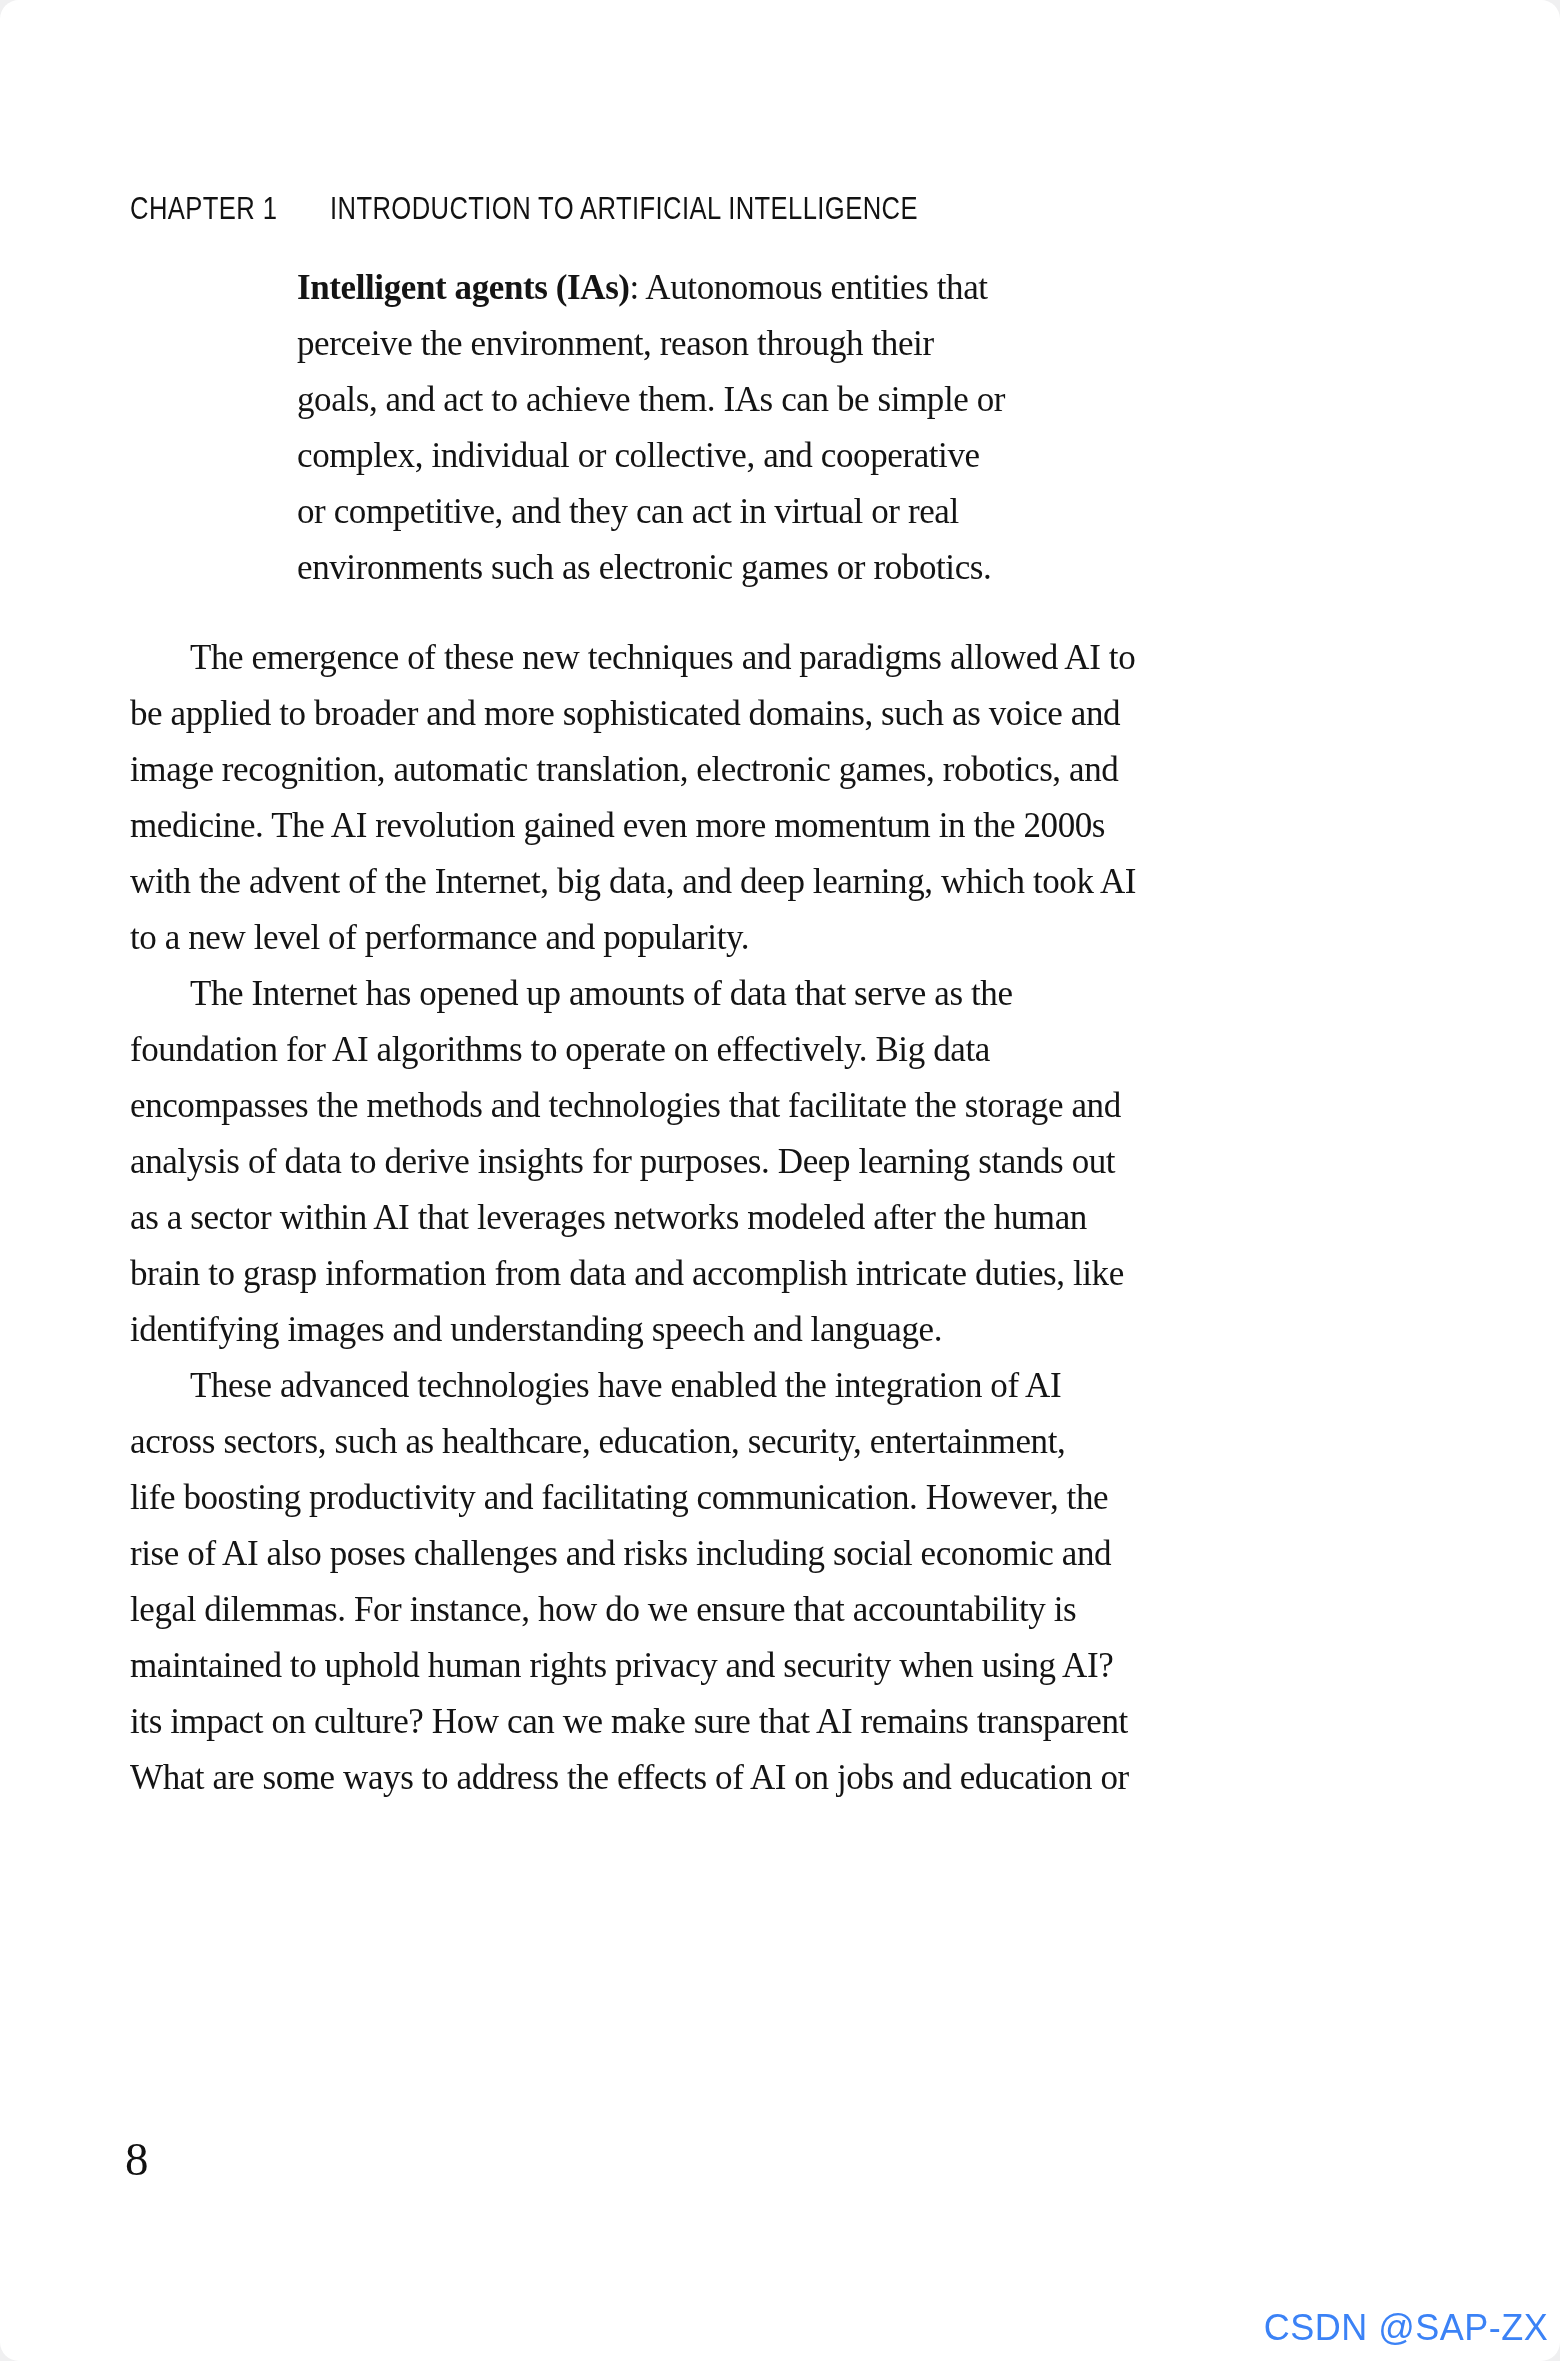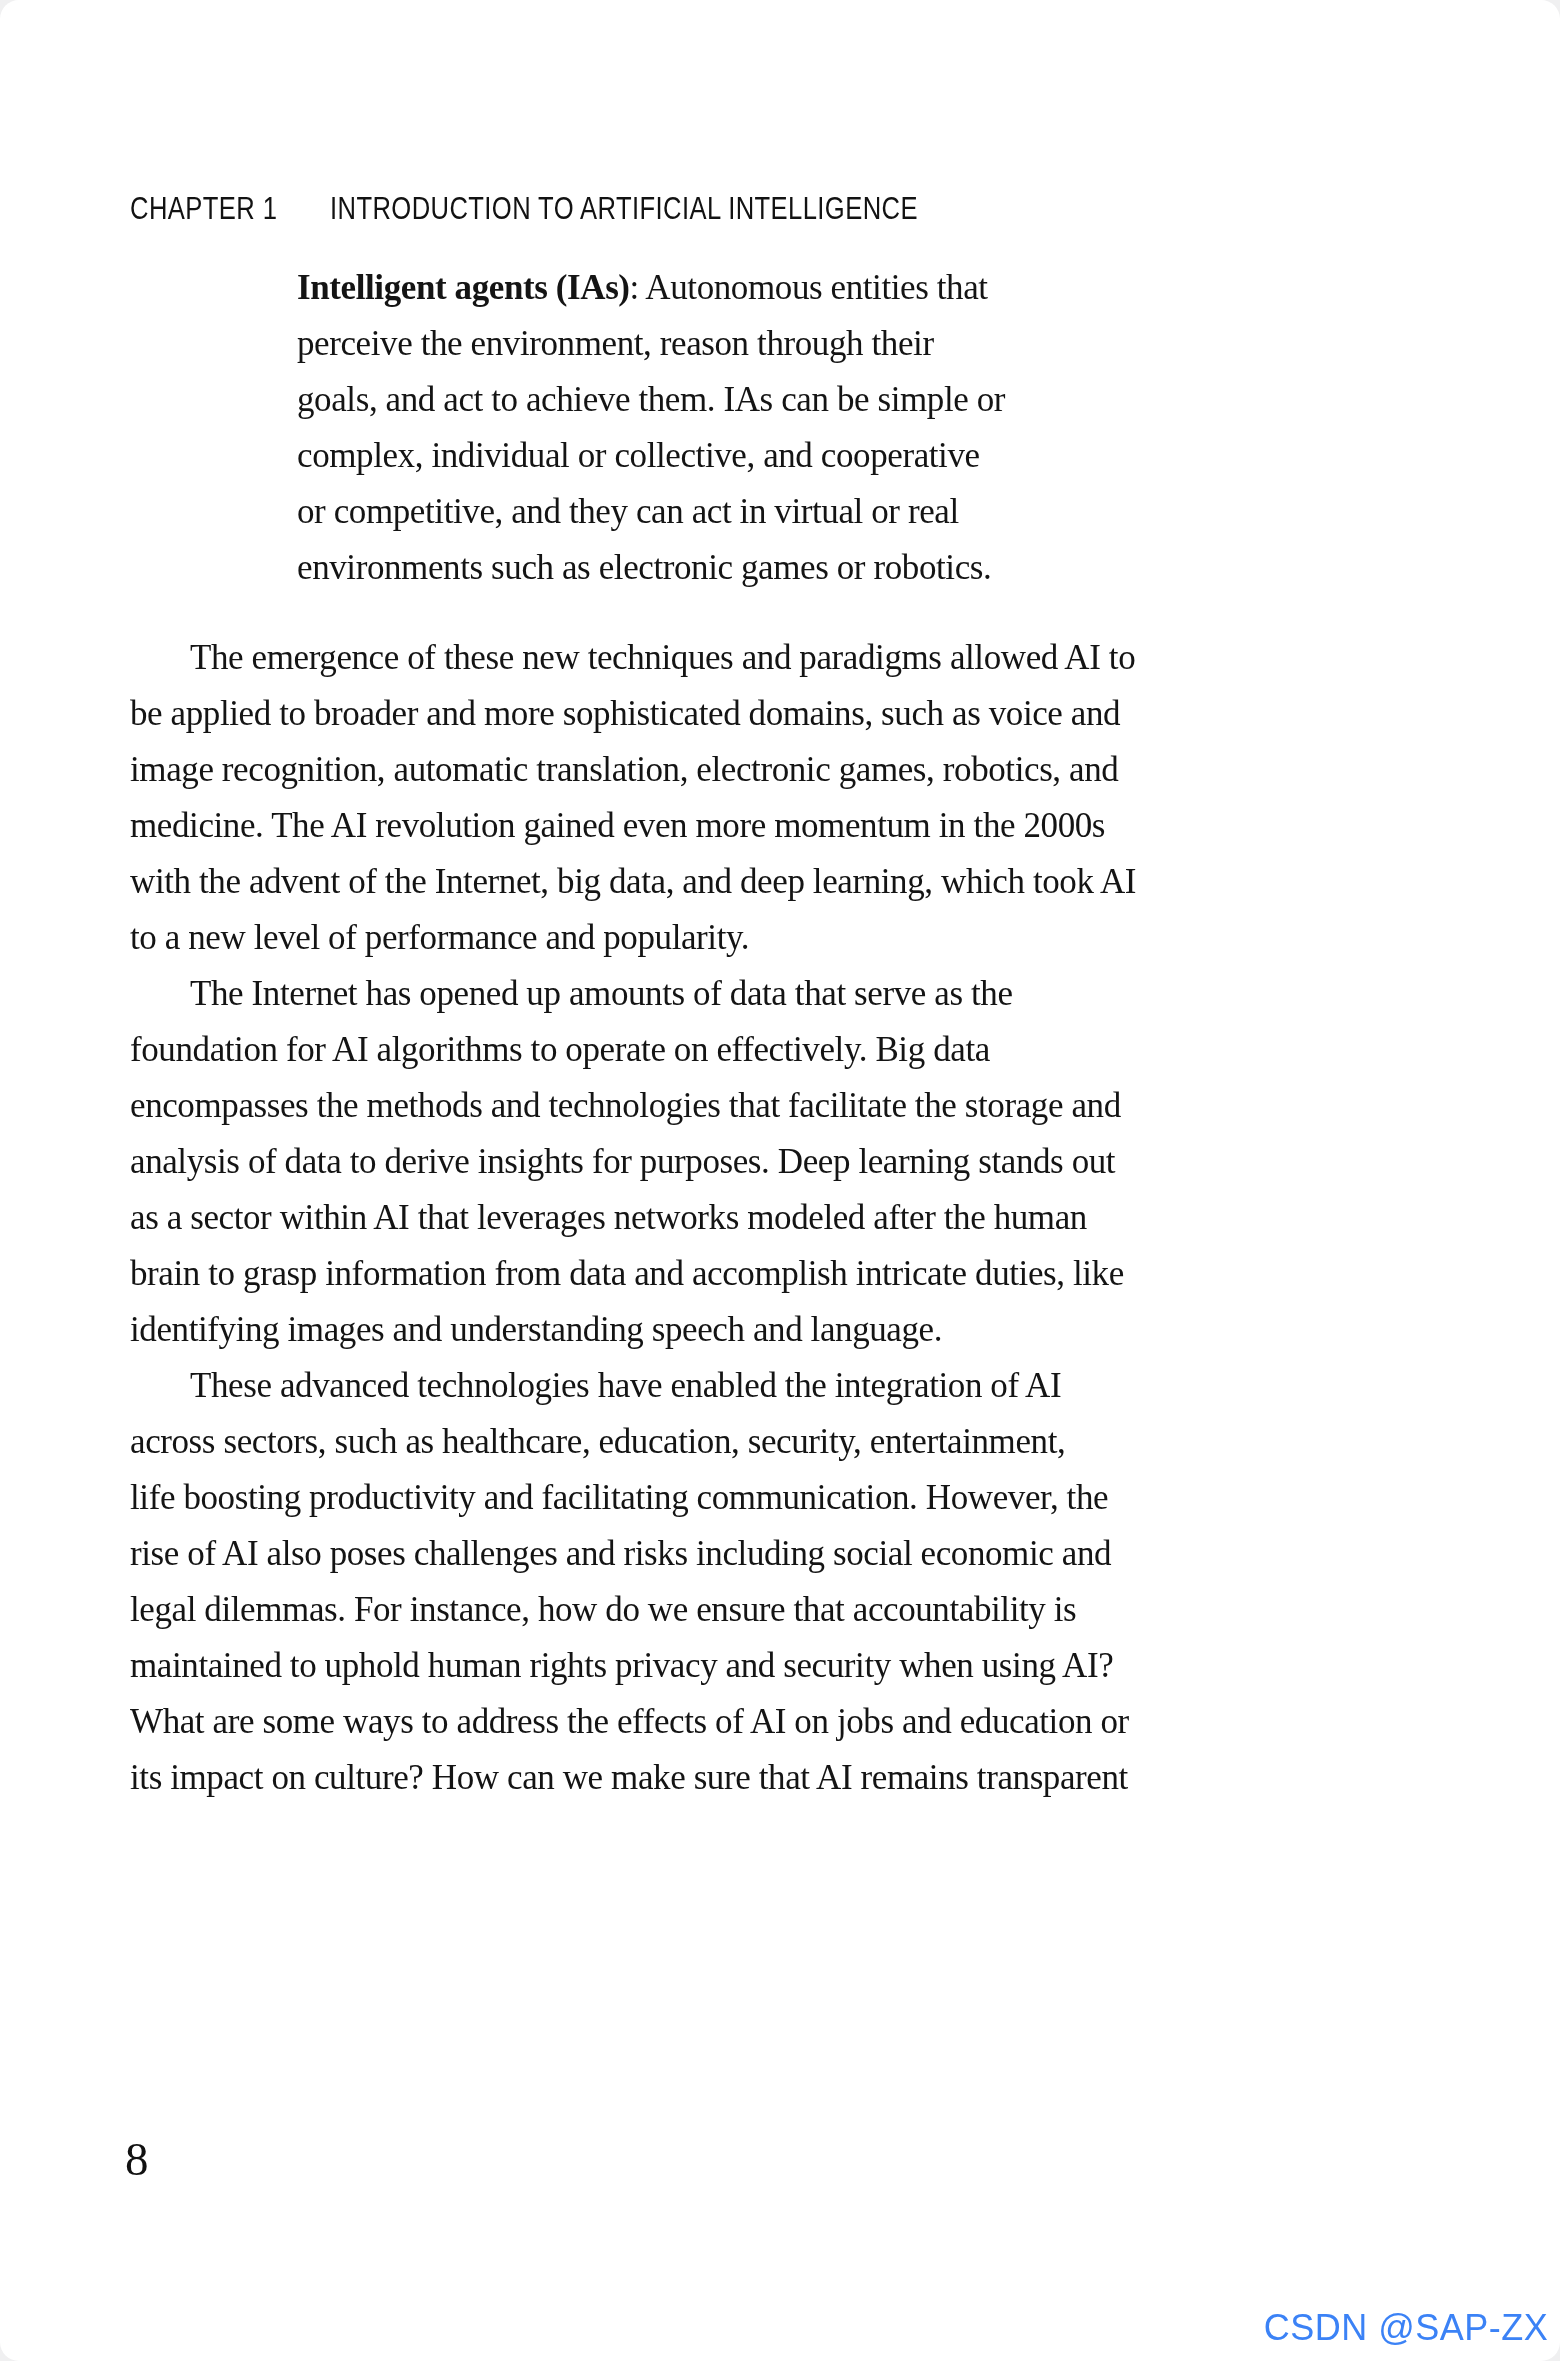--- a/index.html
+++ b/index.html
@@ -126,22 +126,22 @@
     <div class="line">as a sector within AI that leverages networks modeled after the human</div>
     <div class="line">brain to grasp information from data and accomplish intricate duties, like</div>
     <div class="line">identifying images and understanding speech and language.</div>
 
     <div class="line indent">These advanced technologies have enabled the integration of AI</div>
     <div class="line">across sectors, such as healthcare, education, security, entertainment,</div>
     <div class="line">life boosting productivity and facilitating communication. However, the</div>
     <div class="line">rise of AI also poses challenges and risks including social economic and</div>
     <div class="line">legal dilemmas. For instance, how do we ensure that accountability is</div>
     <div class="line">maintained to uphold human rights privacy and security when using AI?</div>
+    <div class="line">its impact on culture? How can we make sure that AI remains transparent</div>
     <div class="line">What are some ways to address the effects of AI on jobs and education or</div>
-    <div class="line">its impact on culture? How can we make sure that AI remains transparent</div>
   </div>
 
   <div class="folio">8</div>
 
   <div class="watermark">CSDN @SAP-ZX</div>
 
 </div>
 
 
 </body></html>

